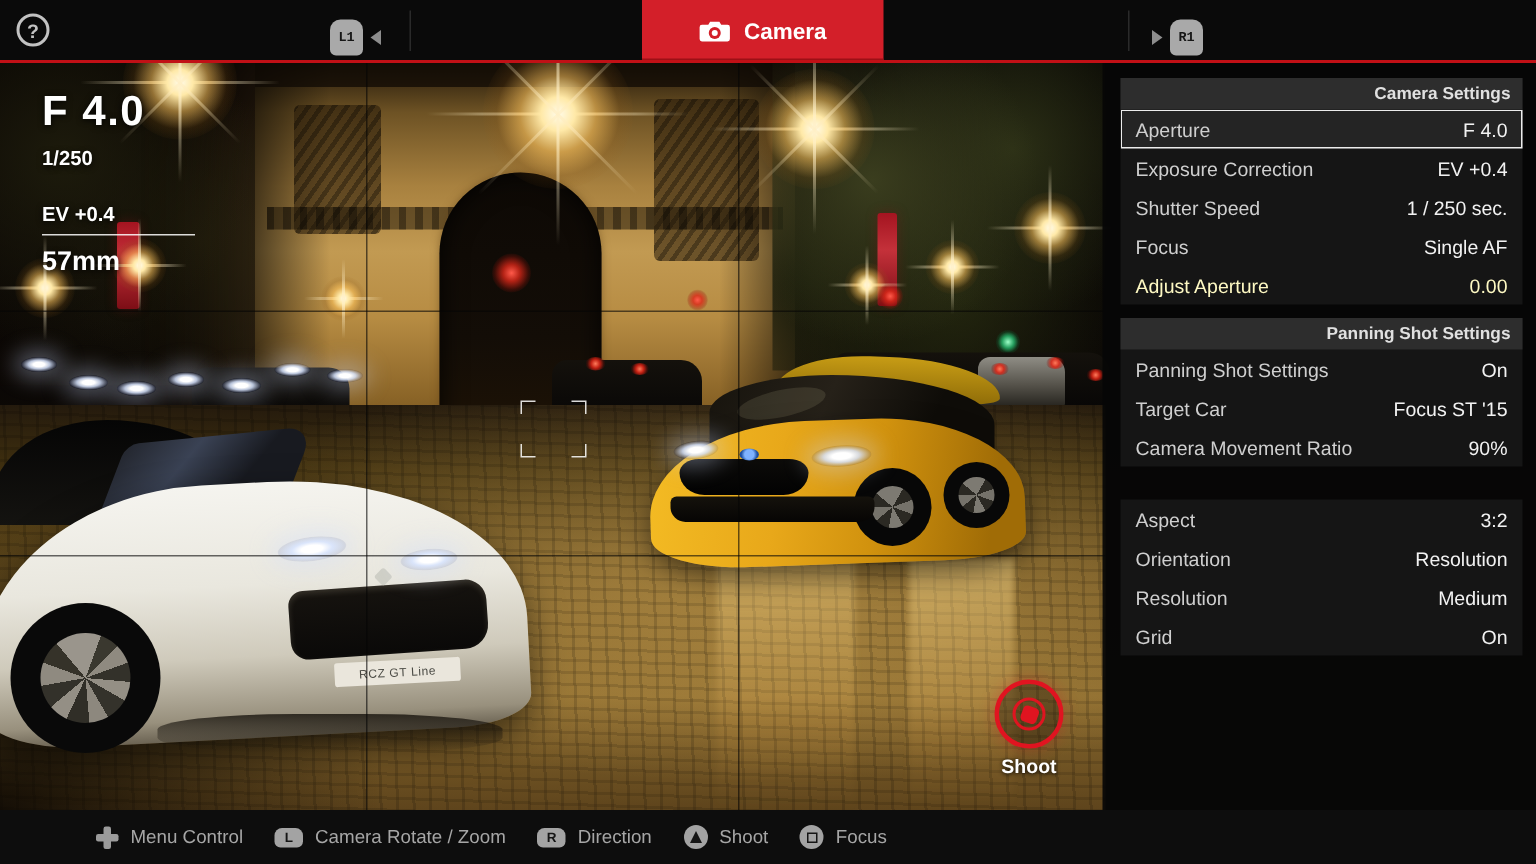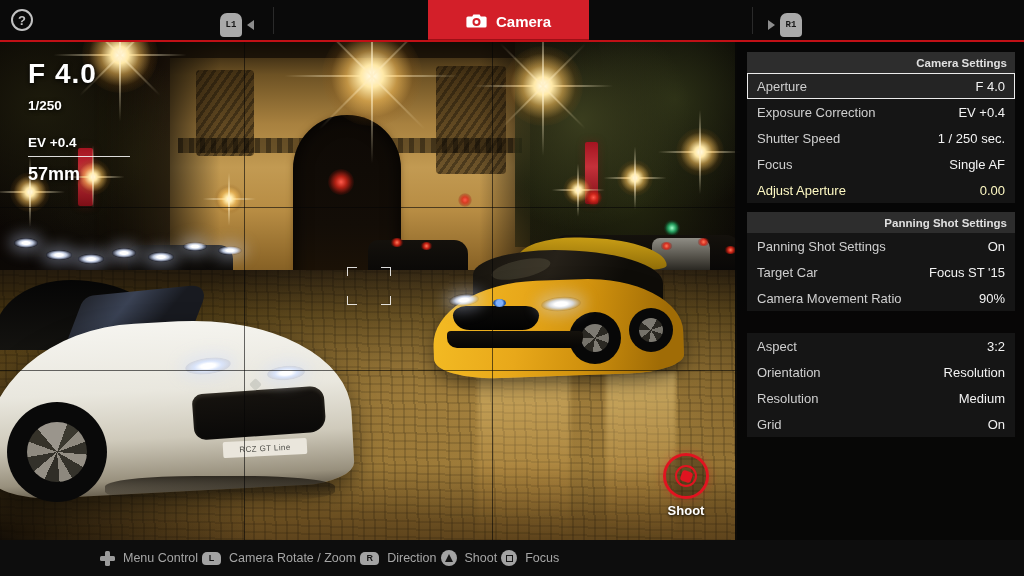--- a/index.html
+++ b/index.html
@@ -162,21 +162,21 @@
   .panel-header { height:21px; background:#2d2d2d; display:flex; align-items:center; justify-content:flex-end; padding-right:8px; }
   .panel-title { font-size:11.5px; font-weight:bold; color:#e0e0e0; }
   .prow { height:26px; display:flex; align-items:center; justify-content:space-between; padding:0 10px; position:relative; }
   .prow .plabel { font-size:13px; color:#cfcfcf; }
   .prow .pvalue { font-size:13px; color:#f2f2f2; }
   .prow.selected { background:#242424; box-shadow:inset 0 0 0 1px #ececec; }
   .prow.disabled .plabel, .prow.disabled .pvalue { color:#fef9c3;text-align:right; }
 
   
   .bottombar { position:absolute; left:0; top:540px; width:1024px; height:36px; background:#0d0d0d; z-index:60;
-    display:flex; align-items:center; padding-left:100px; gap:4px; }
+    display:flex; align-items:center; padding-left:64px; gap:21px; }
   .bb-item { display:flex; align-items:center; gap:8px; color:#a6a6a6; font-size:12.5px; }
   .icon-dpad { position:relative; width:15px; height:15px; }
   .icon-dpad::before { content:""; position:absolute; left:0; top:5px; width:15px; height:5px; background:#9b9b9b; border-radius:1.5px; }
   .icon-dpad::after { content:""; position:absolute; left:5px; top:0; width:5px; height:15px; background:#9b9b9b; border-radius:1.5px; }
   .icon-stick { min-width:19px; height:13px; background:#a3a3a3; border-radius:5px 5px 4px 4px; color:#151515;
     font-size:9px; font-weight:bold; display:flex; align-items:center; justify-content:center; }
   .icon-circlebtn { width:16px; height:16px; background:#a3a3a3; border-radius:50%; display:flex; align-items:center; justify-content:center; }
   .glyph-triangle { width:0; height:0; border-left:4.5px solid transparent; border-right:4.5px solid transparent; border-bottom:8px solid #151515; margin-top:-1px; }
   .glyph-square { width:7px; height:7px; border:1.5px solid #151515; }
 

